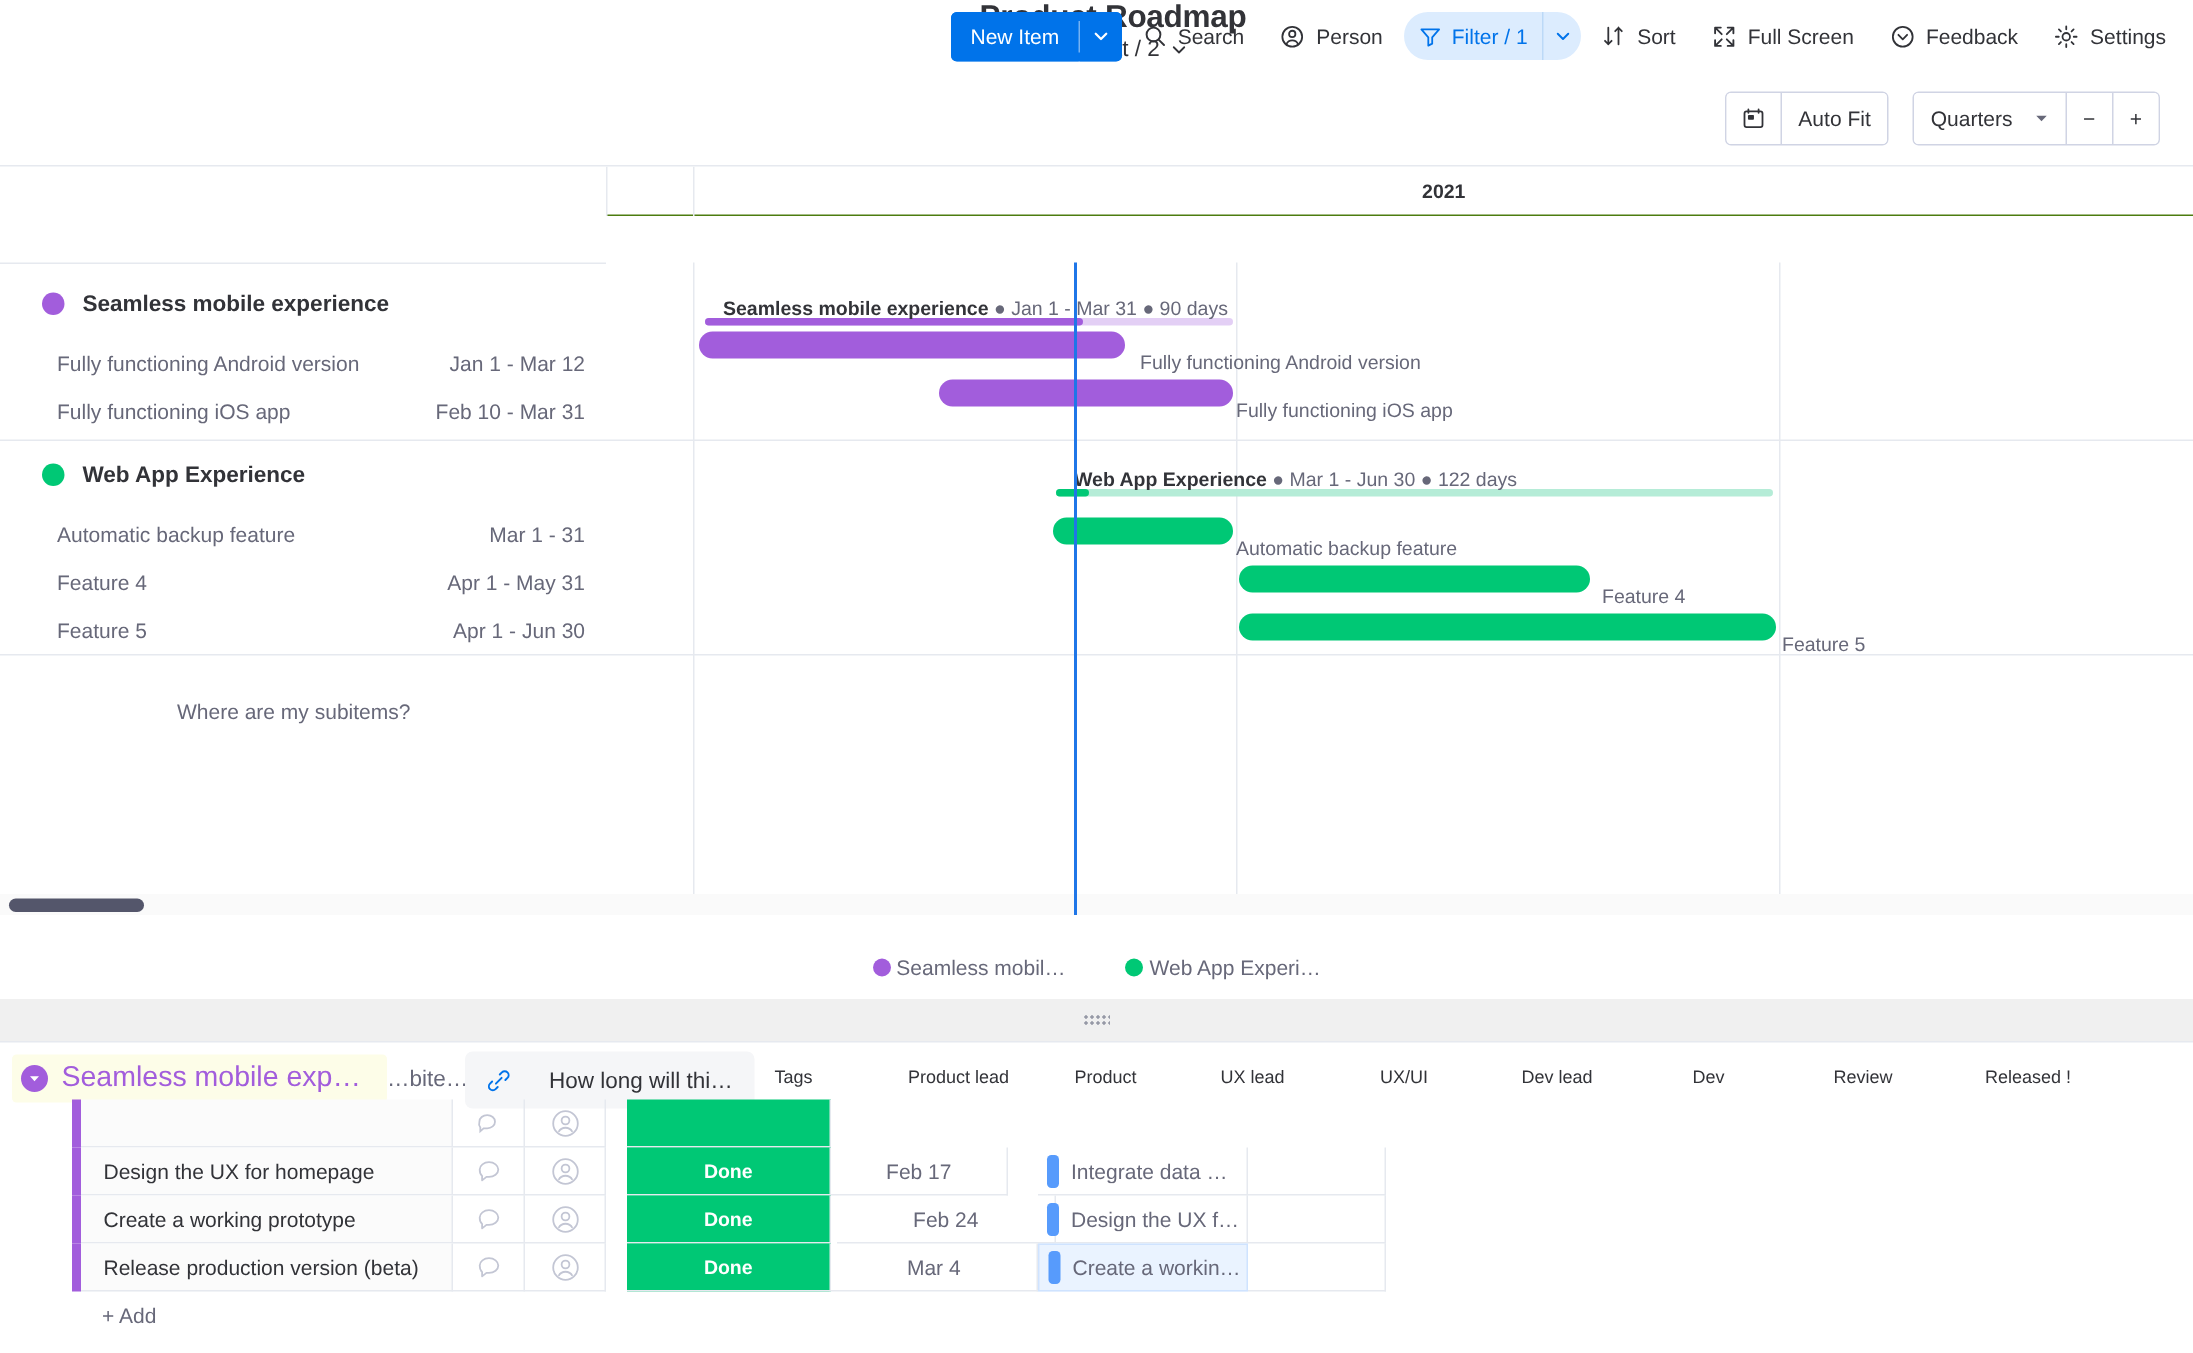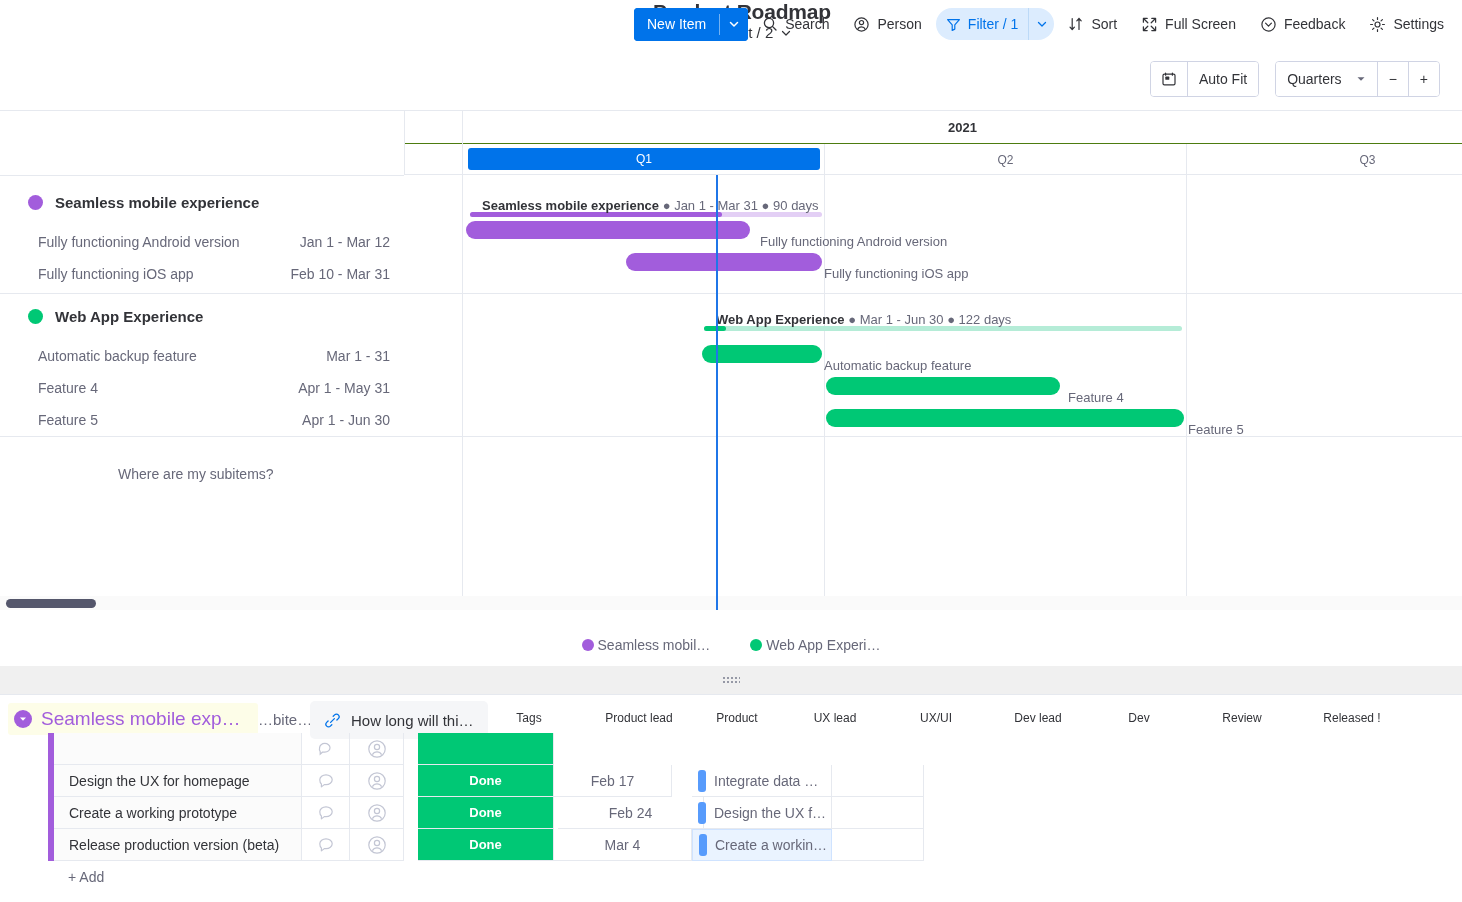--- a/index.html
+++ b/index.html
@@ -232,21 +232,21 @@
   .bp-title-text {
     font-size: 19px; color: #a25ddc; white-space: nowrap; overflow: hidden;
     text-overflow: ellipsis;
   }
   .bp-ghost {
     position: absolute; left: 258px; top: 16px; font-size: 15px; color: #676879;
     white-space: nowrap;
   }
   .bp-chip {
     position: absolute; left: 310px; top: 6px; height: 38px;
-    display: flex; align-items: center; gap: 10px;
+    display: flex; align-items: center; gap: 25px;
     background: #f5f6f8; border-radius: 5px; padding: 0 14px;
     font-size: 15px; color: #323338; cursor: pointer;
   }
   .bp-col {
     position: absolute; top: 16px; font-size: 12px; color: #323338;
     text-align: center; white-space: nowrap;
   }
 
   .bp-table { position: absolute; left: 0; top: 46px; width: 1462px; }
   .tr {
@@ -460,28 +460,20 @@
       <div class="subitems-note" style="top:355px">Where are my subitems?</div>
     </div>
 
     <div class="g-right">
 
       <div class="tl-year">
         <div class="tl-year-cell" style="left:0;width:58px;"></div>
         <div class="tl-year-cell" style="left:58px;width:1000px;">2021</div>
       </div>
 
-      <div class="tl-q">
-        <div class="tl-q-cell" style="left:0;width:58px;"></div>
-        <div class="tl-q-cell" style="left:58px;width:362px;">
-          <div class="tl-q-pill" style="left:5px;width:352px;">Q1</div>
-        </div>
-        <div class="tl-q-cell" style="left:420px;width:362px;">Q2</div>
-        <div class="tl-q-cell" style="left:782px;width:362px;">Q3</div>
-      </div>
 
       <div class="g-grid-line" style="left:58px"></div>
       <div class="g-grid-line" style="left:420px"></div>
       <div class="g-grid-line" style="left:782px"></div>
       <div class="today-line" style="left:312px"></div>
 
       <div class="row-sep" style="top:182px"></div>
       <div class="row-sep" style="top:325px"></div>
 
       <div class="grp-bar-label" style="left:78px;top:87px">

